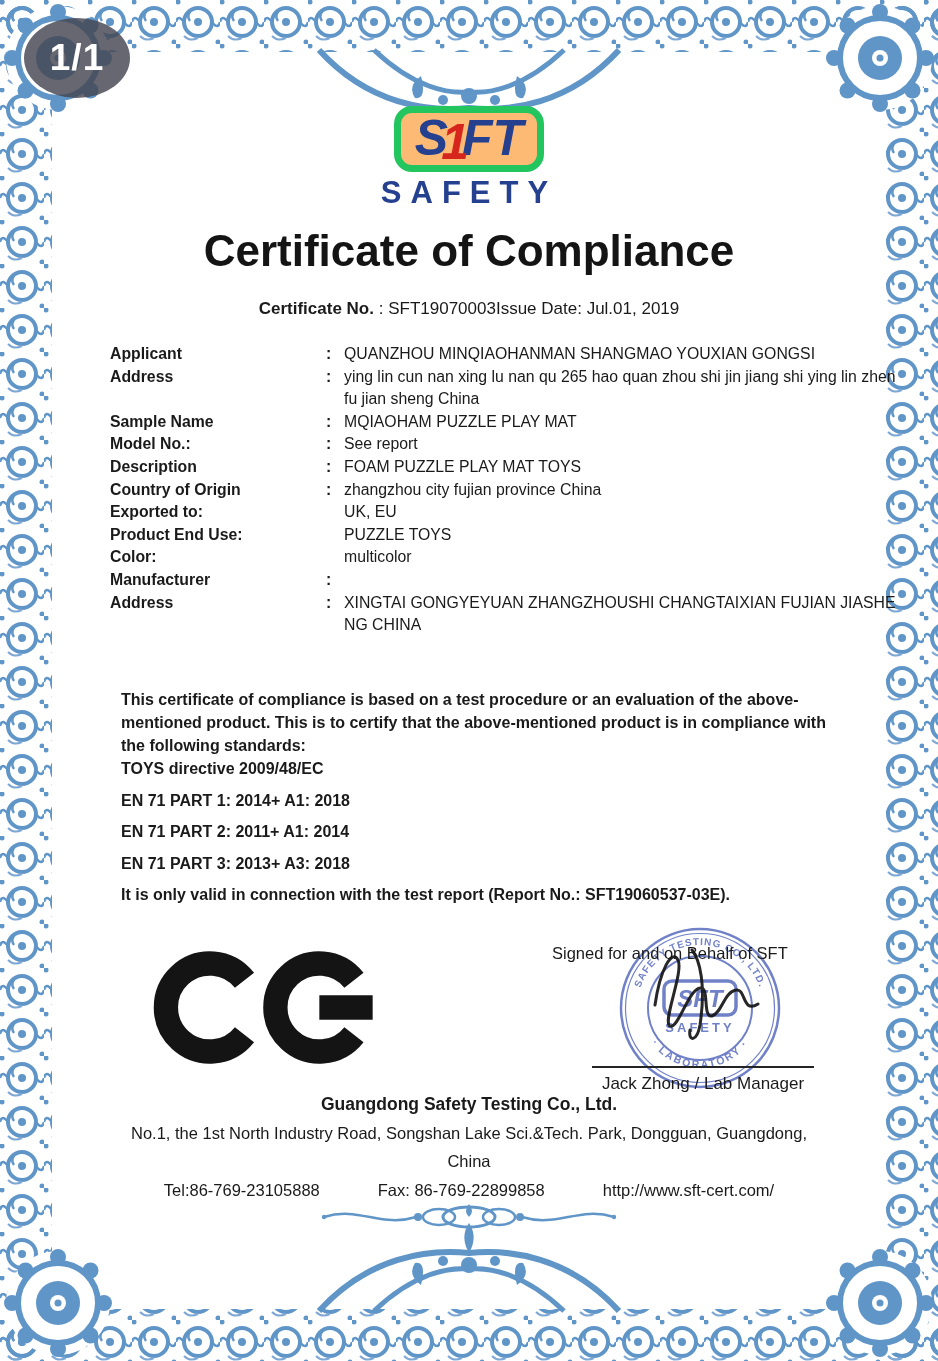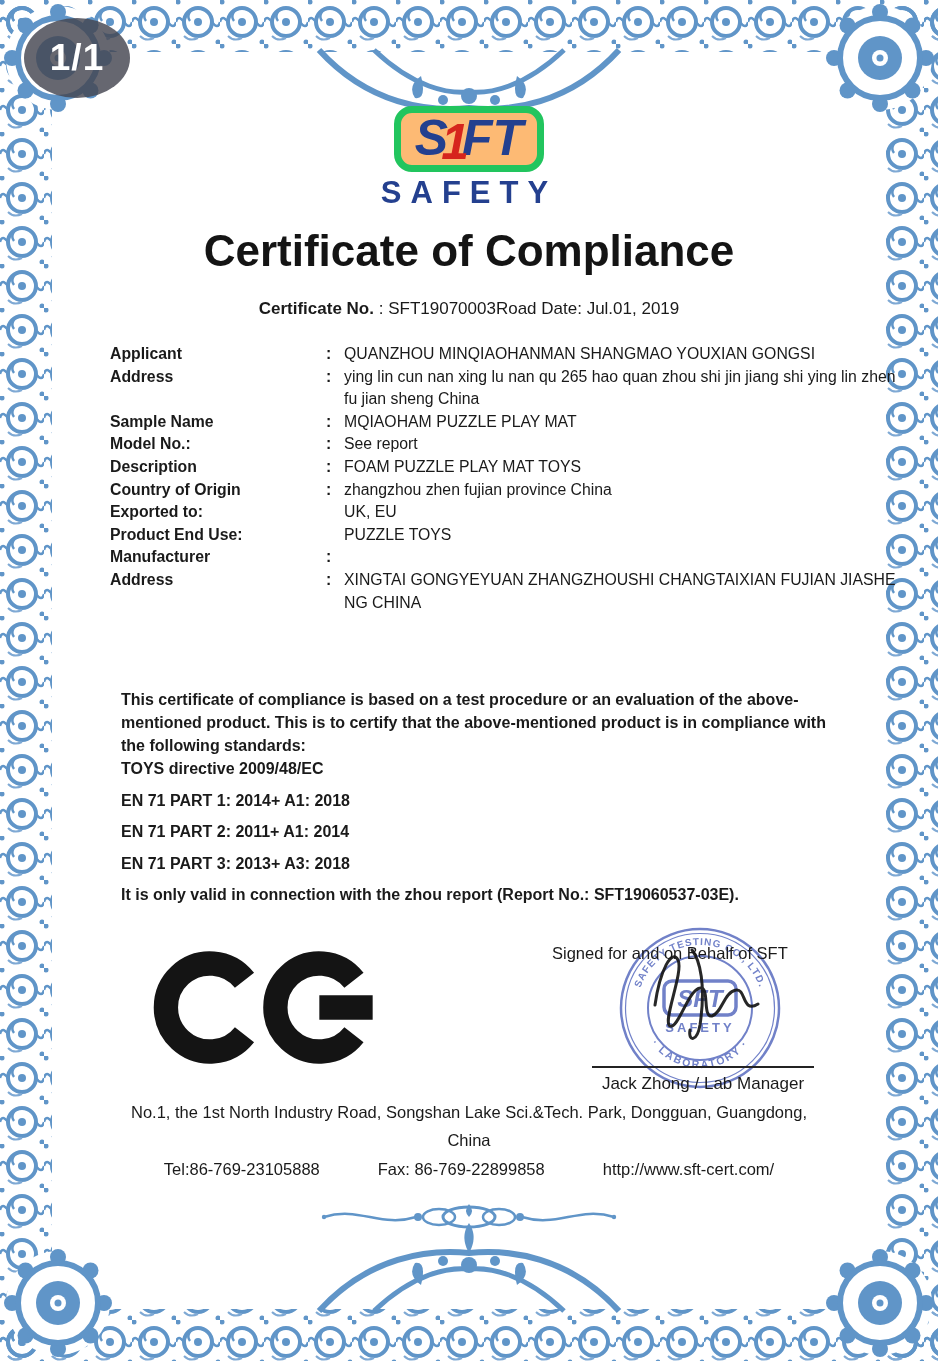--- a/index.html
+++ b/index.html
@@ -130,21 +130,21 @@
 
     <div class="title">Certificate of Compliance</div>
 
     <div class="certline">
       <span>
         <b>Certificate No.</b>
         <span class="v">:</span>
         <span class="v">SFT19070003</span>
       </span>
       <span>
-        <span class="v">Road Date:</span>
+        <span class="v">Issue Date:</span>
         <span class="v">Jul.01, 2019</span>
       </span>
     </div>
 
     <div class="fields">
       <div class="frow">
         <div class="flabel">Applicant</div>
         <div class="fsep">:</div>
         <div class="fvalue">QUANZHOU MINQIAOHANMAN SHANGMAO YOUXIAN GONGSI</div>
       </div>
@@ -164,50 +164,55 @@
         <div class="fvalue">See report</div>
       </div>
       <div class="frow">
         <div class="flabel">Description</div>
         <div class="fsep">:</div>
         <div class="fvalue">FOAM PUZZLE PLAY MAT TOYS</div>
       </div>
       <div class="frow">
         <div class="flabel">Country of Origin</div>
         <div class="fsep">:</div>
-        <div class="fvalue">zhangzhou zhen fujian province China</div>
+        <div class="fvalue">zhangzhou city fujian province China</div>
       </div>
       <div class="frow">
         <div class="flabel">Exported to:</div>
         <div class="fsep"></div>
         <div class="fvalue">UK, EU</div>
       </div>
       <div class="frow">
         <div class="flabel">Product End Use:</div>
         <div class="fsep"></div>
         <div class="fvalue">PUZZLE TOYS</div>
+      </div>
+      <div class="frow">
+        <div class="flabel">Color:</div>
+        <div class="fsep"></div>
+        <div class="fvalue">multicolor</div>
       </div>
       <div class="frow">
         <div class="flabel">Manufacturer</div>
         <div class="fsep">:</div>
       </div>
       <div class="frow">
         <div class="flabel">Address</div>
         <div class="fsep">:</div>
         <div class="fvalue break-all">XINGTAI GONGYEYUAN ZHANGZHOUSHI CHANGTAIXIAN FUJIAN JIASHENG CHINA</div>
       </div>
     </div>
 
     <div class="statement">
       <div>This certificate of compliance is based on a test procedure or an evaluation of the above-mentioned product. This is to certify that the above-mentioned product is in compliance with the following standards:</div>
       <div class="directive">TOYS directive 2009/48/EC</div>
       <div class="std">EN 71 PART 1: 2014+ A1: 2018</div>
       <div class="std">EN 71 PART 2: 2011+ A1: 2014</div>
       <div class="std">EN 71 PART 3: 2013+ A3: 2018</div>
-      <div class="validity">It is only valid in connection with the zhou report (Report No.: SFT19060537-03E).</div>
+      <div class="validity">It is only valid in connection with the test report (Report No.: SFT19060537-03E).</div>
     </div>
 
     <svg class="ce" role="img" width="236" height="131" viewBox="0 0 252 140" aria-label="CE">
       <path d="M103,41 A47,47 0 1 0 103,99" fill="none" stroke="#141414" stroke-width="26"></path>
       <path d="M220,41 A47,47 0 1 0 220,99" fill="none" stroke="#141414" stroke-width="26"></path>
       <path d="M183,70 H240" fill="none" stroke="#141414" stroke-width="26"></path>
     </svg>
 
     <svg class="stamp-svg" width="180" height="180" viewBox="-90 -90 180 180">
       <defs>
@@ -238,20 +243,21 @@
       <g stroke="#151515" stroke-width="3" fill="none" stroke-linecap="round" opacity="0.92">
         <path d="M55,75 C60,40 72,18 78,30 C84,42 62,92 70,96 C78,100 88,60 100,58 C110,56 102,88 112,86 C122,83 124,62 136,60 C146,58 142,84 158,74"></path>
         <path d="M92,20 C100,30 106,55 100,95 C97,112 88,112 90,100"></path>
       </g>
     </svg>
 
     <div class="sigline"></div>
     <div class="signame">Jack Zhong / Lab Manager</div>
 
     <div class="footer">
+      <div class="f-company">Guangdong Safety Testing Co., Ltd.</div>
       <div class="f-line">No.1, the 1st North Industry Road, Songshan Lake Sci.&amp;Tech. Park, Dongguan, Guangdong,</div>
       <div class="f-line">China</div>
       <div class="f-contact">
         <span>Tel:86-769-23105888</span>
         <span>Fax: 86-769-22899858</span>
         <span>http://www.sft-cert.com/</span>
       </div>
     </div>
 
     <svg class="divider" width="300" height="30" viewBox="0 0 300 30">

